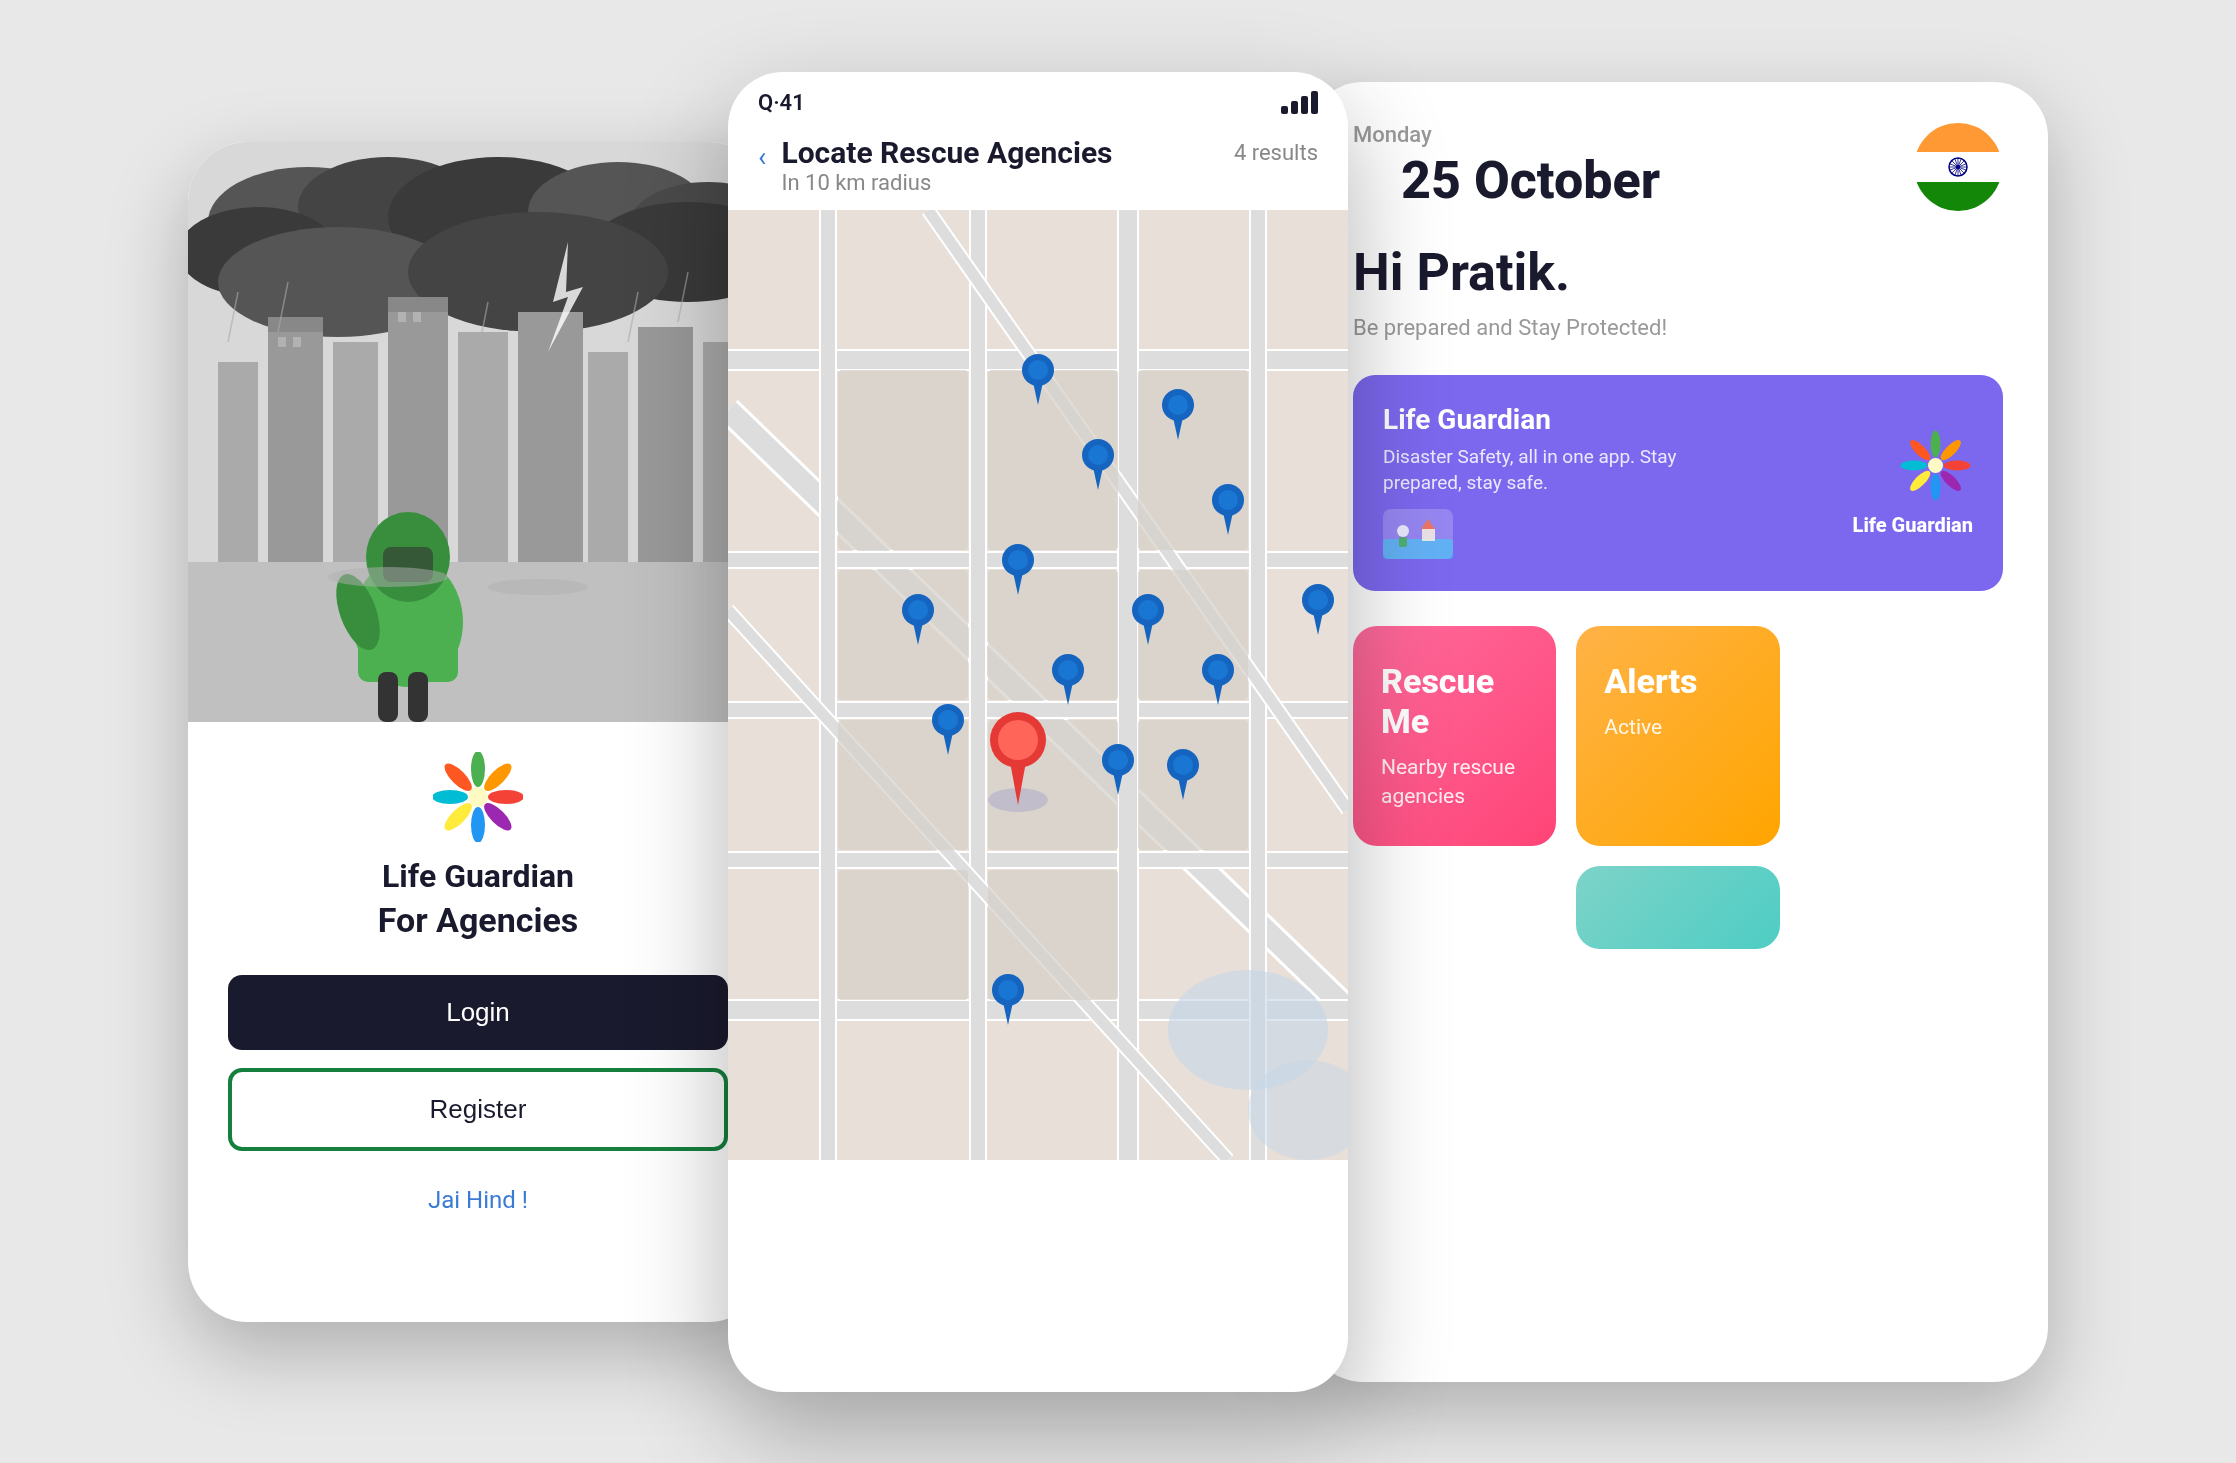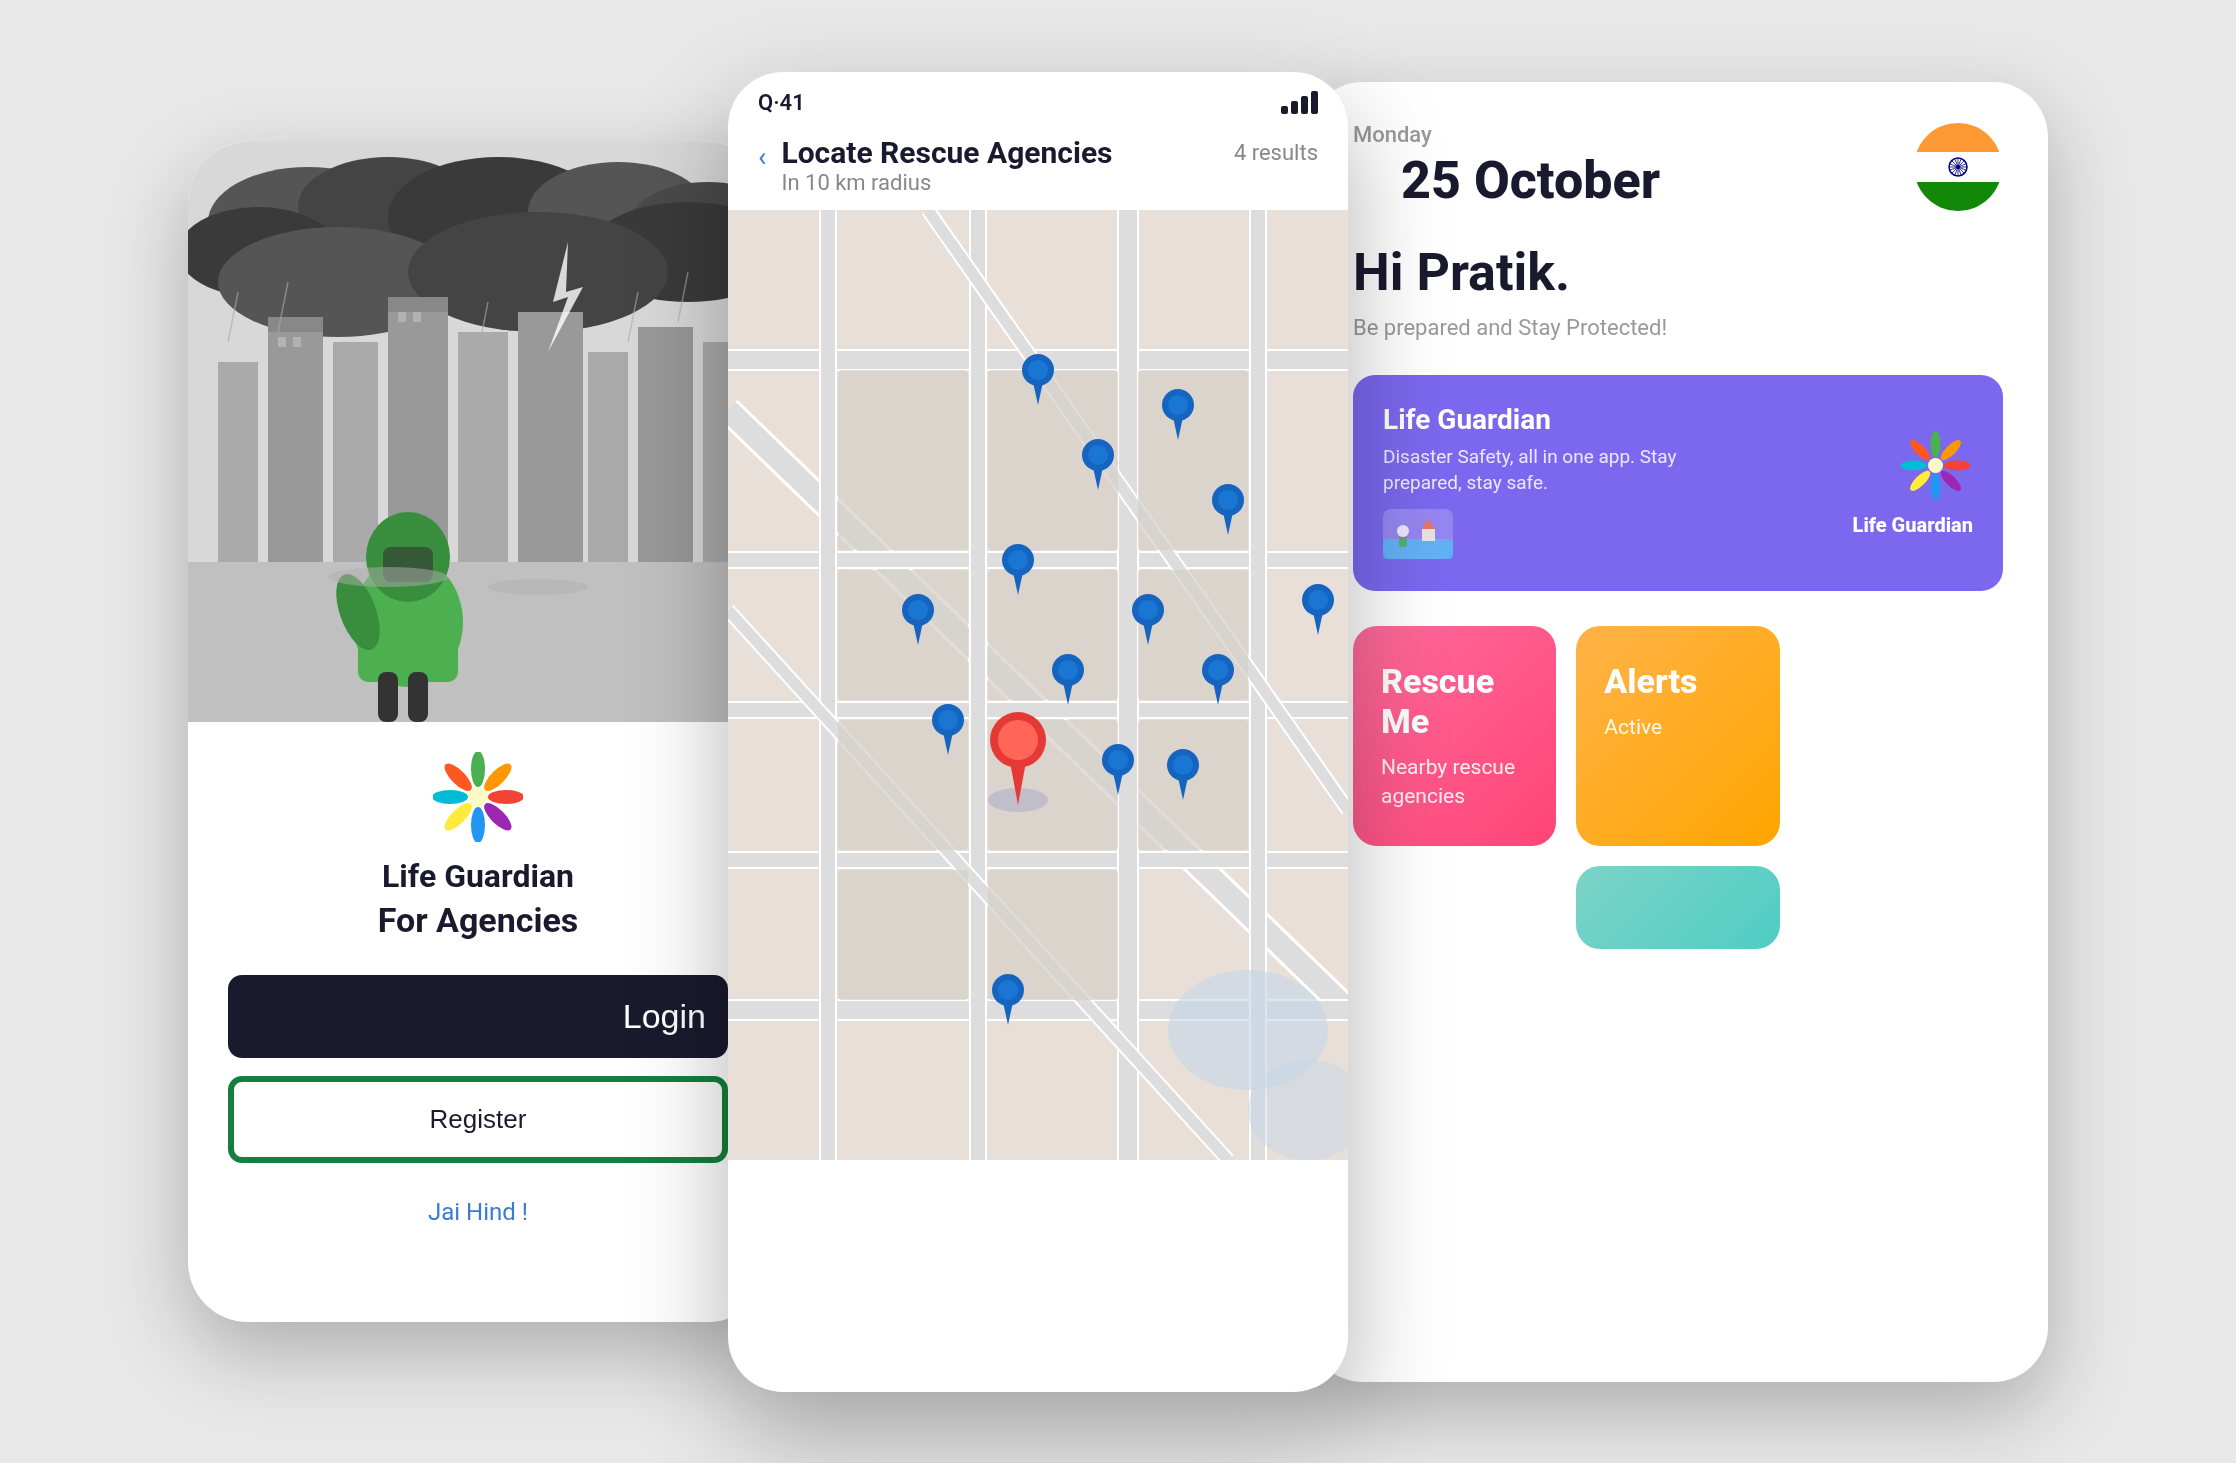--- a/index.html
+++ b/index.html
@@ -71,32 +71,31 @@
       margin-bottom: 35px;
     }
 
     .btn-login {
       width: 100%;
       padding: 22px;
       background: #1a1a2e;
       color: white;
       border: none;
       border-radius: 14px;
-      font-size: 34px;
+      font-size: 26px;
       cursor: pointer;
       margin-bottom: 18px;
-      text-align: right;
     }
 
     .btn-register {
       width: 100%;
       padding: 22px;
       background: white;
       color: #1a1a2e;
-      border: 6px solid #15803d;
+      border: 4px solid #15803d;
       border-radius: 14px;
       font-size: 26px;
       cursor: pointer;
       margin-bottom: 35px;
     }
 
     .jai-hind {
       color: #3a7bd5;
       font-size: 24px;
     }

